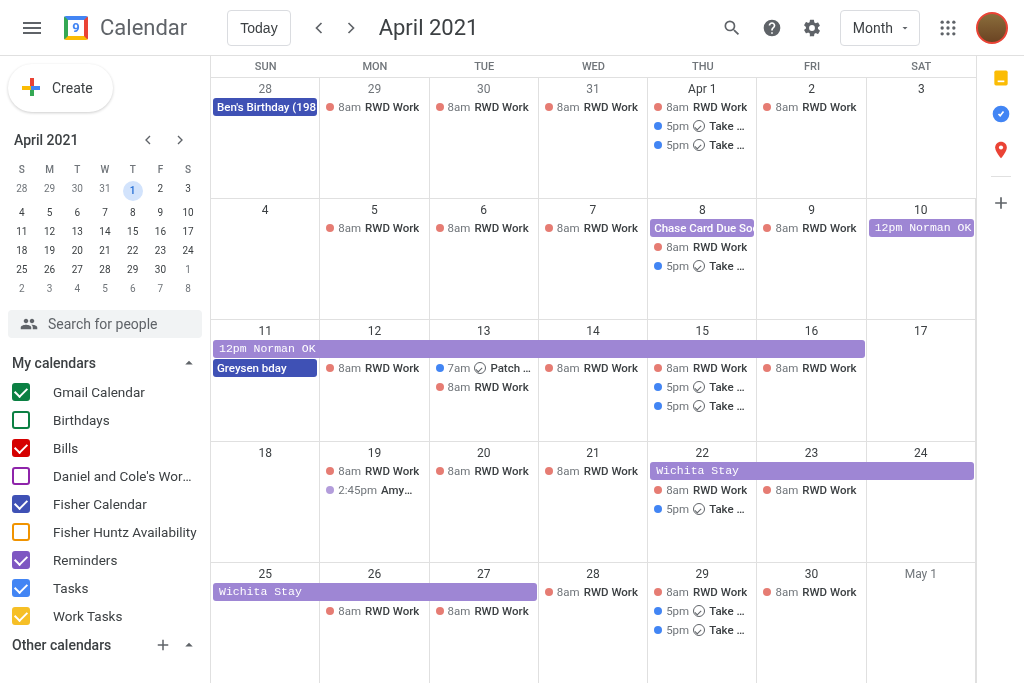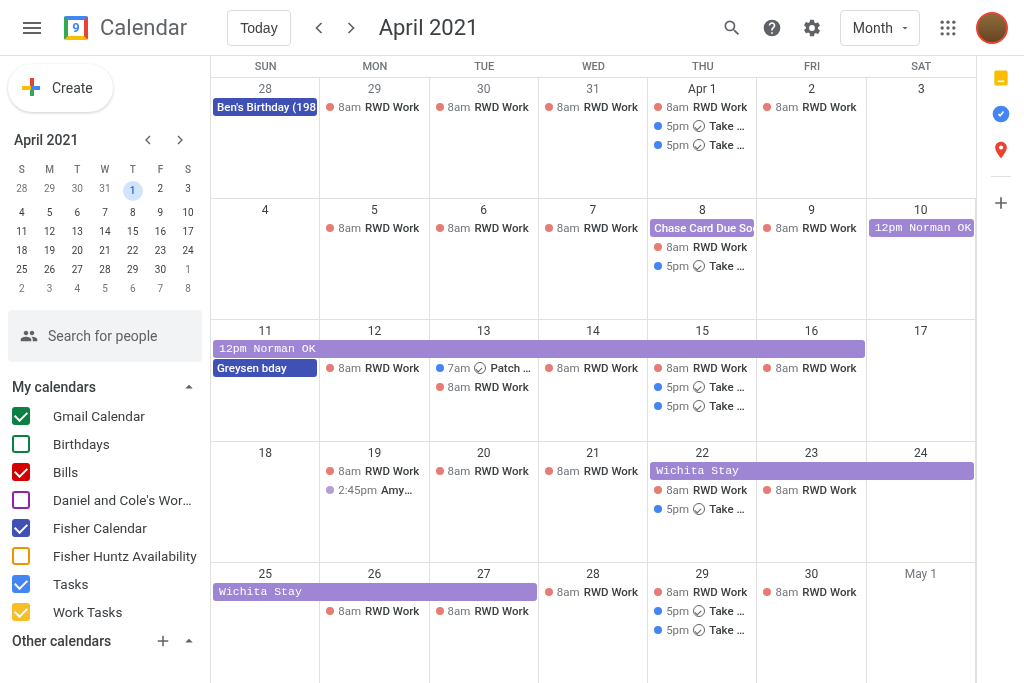--- a/index.html
+++ b/index.html
@@ -34,21 +34,21 @@
 .create-btn .plus .h2{position:absolute;top:10px;left:11px;width:9px;height:4px;background:#4285f4;}
 .mini-head { display: flex; align-items: center; justify-content: space-between; padding: 0 6px; margin-bottom: 4px; }
 .mini-head span { font-size: 14px; color: #3c4043; font-weight: 500; }
 .mini-nav { display: flex; }
 .mini-nav .nav-arrow svg { width: 16px; height: 16px; }
 .mini-grid { display: grid; grid-template-columns: repeat(7, 1fr); font-size: 10px; text-align: center; }
 .mini-grid .dh { color: #70757a; padding: 4px 0; font-weight:500;}
 .mini-grid .dc { color: #3c4043; padding: 4px 0; cursor: pointer; border-radius: 50%; }
 .mini-grid .dc.dim { color: #70757a; }
 .mini-grid .dc.today { background: #d2e3fc; color: #1967d2; font-weight: 500; width:20px;height:20px;line-height:20px;padding:0;margin:2px auto;}
-.search-ppl { display: flex; align-items: center; gap: 10px; background: #f1f3f4; border-radius: 4px; height: 52px; padding: 0 12px; margin: 12px 0 10px; color: #5f6368; cursor: text; }
+.search-ppl { display: flex; align-items: center; gap: 10px; background: #f1f3f4; border-radius: 4px; height: 28px; padding: 0 12px; margin: 12px 0 10px; color: #5f6368; cursor: text; }
 .search-ppl svg { width: 18px; height: 18px; fill: #5f6368; }
 .cal-section { margin-top: 4px; }
 .cal-section-h { display: flex; align-items: center; justify-content: space-between; padding: 6px 4px; cursor: pointer; font-weight: 500; }
 .cal-section-h svg { width: 18px; height: 18px; fill: #5f6368; }
 .cal-item { display: flex; align-items: center; gap: 23px; padding: 5px 4px; cursor: pointer; font-size: 13.5px; white-space: nowrap; overflow: hidden; text-overflow: ellipsis; }
 .cal-item .chk { width: 18px; height: 18px; border-radius: 3px; display: flex; align-items: center; justify-content: center; flex-shrink: 0; border: 2px solid; }
 .cal-item .chk.checked::after { content:''; width: 6px; height: 10px; border: solid #fff; border-width: 0 2px 2px 0; transform: rotate(45deg); margin-top:-2px;}
 .cal-item .lbl { overflow:hidden; text-overflow:ellipsis; }
 .other-row { display:flex; align-items:center; gap:8px; padding:6px 4px; font-weight:500;}
 .other-row svg { width:18px; height:18px; fill:#5f6368;}
@@ -251,20 +251,24 @@
             </div>
             <div class="cal-item">
               <div class="chk checked" style="border-color: rgb(63, 81, 181); background: rgb(63, 81, 181);"></div>
               <div class="lbl">Fisher Calendar</div>
             </div>
             <div class="cal-item">
               <div class="chk" style="border-color: rgb(240, 147, 0);"></div>
               <div class="lbl">Fisher Huntz Availability</div>
             </div>
             <div class="cal-item">
+              <div class="chk checked" style="border-color: rgb(126, 87, 194); background: rgb(126, 87, 194);"></div>
+              <div class="lbl">Reminders</div>
+            </div>
+            <div class="cal-item">
               <div class="chk checked" style="border-color: rgb(66, 133, 244); background: rgb(66, 133, 244);"></div>
               <div class="lbl">Tasks</div>
             </div>
             <div class="cal-item">
               <div class="chk checked" style="border-color: rgb(246, 191, 38); background: rgb(246, 191, 38);"></div>
               <div class="lbl">Work Tasks</div>
             </div>
           </div>
       </div>
       <div class="other-row">

